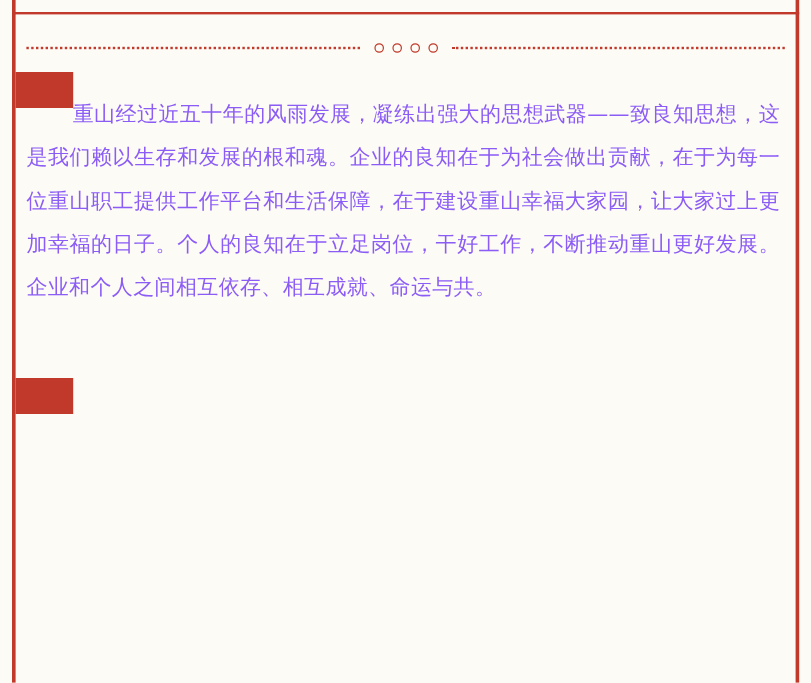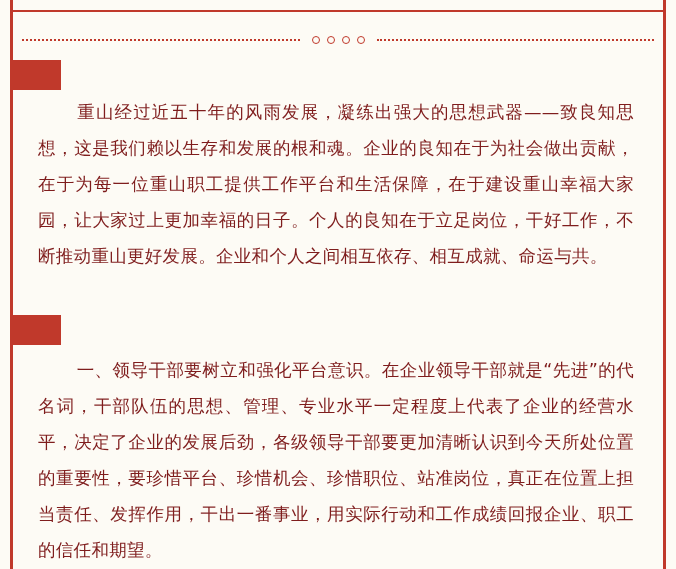--- a/index.html
+++ b/index.html
@@ -89,25 +89,25 @@
   .content {
     position: absolute;
     left: 22px;
     right: 26px;
     top: 78px;
   }
   .para {
     font-family: "DejaVu Sans", "Liberation Sans", sans-serif;
     font-size: 17.5px;
     line-height: 36px;
-    color: #7f1d1d;
+    color: #8b5cf6;
     text-align: justify;
     text-justify: inter-ideograph;
     letter-spacing: 0.3px;
-    margin: 16px;
+    margin: 0;
   }
   .para .indent {
     display: inline-block;
     width: 2.2em;
   }
   .para-2 {
     position: absolute;
     left: 22px;
     right: 26px;
     top: 336px;
@@ -141,18 +141,15 @@
     <div class="dot-line"></div>
   </div>
 
   <div class="marker m1"></div>
   <div class="marker m2"></div>
 
   <div class="content">
     <p class="para"><span class="indent"></span>重山经过近五十年的风雨发展，凝练出强大的思想武器——致良知思想，这是我们赖以生存和发展的根和魂。企业的良知在于为社会做出贡献，在于为每一位重山职工提供工作平台和生活保障，在于建设重山幸福大家园，让大家过上更加幸福的日子。个人的良知在于立足岗位，干好工作，不断推动重山更好发展。企业和个人之间相互依存、相互成就、命运与共。</p>
   </div>
 
-  <div class="para-2">
-    <p class="para"><span class="indent"></span>一、领导干部要树立和强化平台意识。在企业领导干部就是“先进”的代名词，干部队伍的思想、管理、专业水平一定程度上代表了企业的经营水平，决定了企业的发展后劲，各级领导干部要更加清晰认识到今天所处位置的重要性，要珍惜平台、珍惜机会、珍惜职位、站准岗位，真正在位置上担当责任、发挥作用，干出一番事业，用实际行动和工作成绩回报企业、职工的信任和期望。</p>
-  </div>
 
   <div class="bottom-strip"></div>
 </div>
 
 </body></html>

